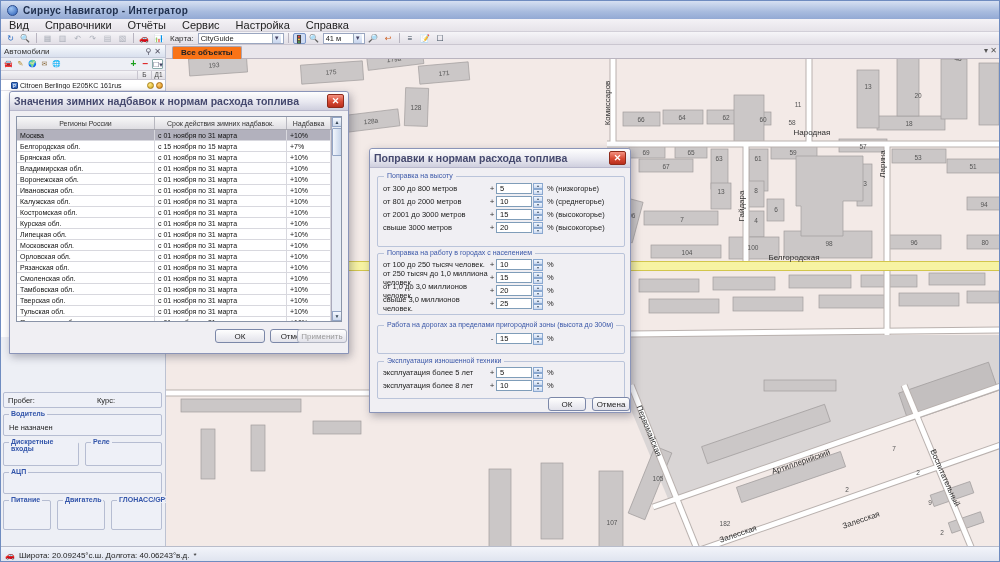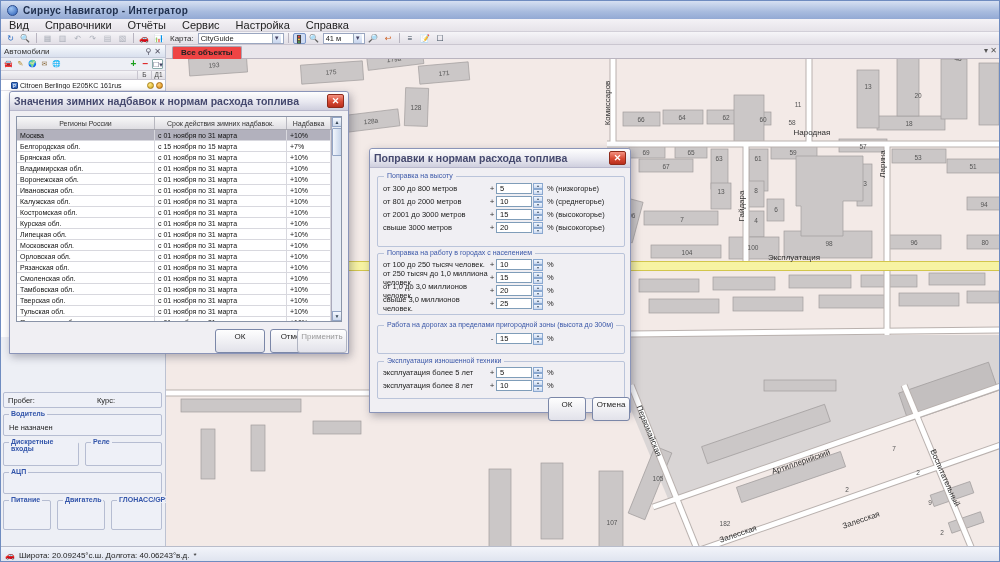--- a/index.html
+++ b/index.html
@@ -40,21 +40,21 @@
   .dot.o{background:radial-gradient(circle at 35% 30%,#ffd27a,#d88a10);border:1px solid #a86a12;}
   #treebody{height:246px;background:#fff;}
   
   #dockinfo{position:absolute;left:0;top:303px;width:163px;}
   .pbox{position:absolute;background:#eef0f7;border:1px solid #b6bdd2;border-radius:2px;}
   .pbox .leg{position:absolute;top:-5px;left:5px;background:#eef0f7;padding:0 2px;font-size:7px;font-weight:bold;color:#3355aa;}
   .pbox .val{position:absolute;left:5px;top:8px;font-size:7.5px;color:#222;}
   .plain{font-size:7.5px;color:#222;position:absolute;}
   
   #tabbar{position:absolute;left:165px;top:44px;width:835px;height:14px;background:#e9e6ec;border-bottom:1px solid #b9b4bf;}
-  #maptab{position:absolute;left:6px;top:1px;height:13px;background:#ef4444;border:1px solid #a9a4b2;border-bottom:none;border-radius:2px 2px 0 0;font-size:8px;font-weight:bold;color:#222;padding:1px 8px 0 8px;}
+  #maptab{position:absolute;left:6px;top:1px;height:13px;background:#f97316;border:1px solid #a9a4b2;border-bottom:none;border-radius:2px 2px 0 0;font-size:8px;font-weight:bold;color:#222;padding:1px 8px 0 8px;}
   #tabbar .winbtns{position:absolute;right:4px;top:1px;font-size:8px;color:#555;}
   #map{position:absolute;left:165px;top:58px;width:835px;height:487px;background:#f3eae7;overflow:hidden;}
   #map svg{position:absolute;left:0;top:0;}
   .mlab{position:absolute;white-space:nowrap;transform:translate(-50%,-50%);color:#3a3a3a;}
   .mlab.street{font-size:8px;color:#2e2e2e;}
   .mlab.num{font-size:6.5px;color:#555;}
   
   .dlg{position:absolute;background:#f0eff3;border:1px solid #8a94b8;border-radius:3px 3px 0 0;box-shadow:2px 3px 8px rgba(40,40,60,.35);}
   .dlg .dtitle{height:19px;background:linear-gradient(180deg,#fefefe,#e8e8f0 55%,#cfcfde);border-bottom:1px solid #b8b8cc;border-radius:3px 3px 0 0;display:flex;align-items:center;padding:0 4px;}
   .dlg .dtitle span{font-size:10.5px;font-weight:bold;color:#45496e;flex:1;white-space:nowrap;overflow:hidden;}
@@ -64,21 +64,21 @@
   #thead{display:flex;height:13px;background:linear-gradient(180deg,#f8f8f8,#dedde2);border-bottom:1px solid #a8a8b0;font-size:7px;color:#333;}
   #thead div{display:flex;align-items:center;justify-content:center;border-right:1px solid #b8b8c0;}
   .cA{width:138px;} .cB{width:132px;} .cC{width:44px;}
   .trow{display:flex;height:11px;font-size:7px;color:#111;border-bottom:1px solid #d8d8de;}
   .trow div{display:flex;align-items:center;padding-left:3px;border-right:1px solid #d8d8de;overflow:hidden;white-space:nowrap;}
   .trow.sel{background:#b2b1bd;}
   #tscroll{position:absolute;right:0;top:0;width:10px;height:100%;background:#e8edf5;border-left:1px solid #aab;}
   .sarr{position:absolute;left:0;width:10px;height:10px;background:linear-gradient(180deg,#f4f8fe,#cdd9ec);border:1px solid #93a6c6;font-size:5px;text-align:center;line-height:9px;color:#345;}
   #sthumb{position:absolute;left:0;top:11px;width:10px;height:28px;background:linear-gradient(90deg,#f2f6fc,#c6d4ea);border:1px solid #93a6c6;border-radius:1px;}
   .dbtnrow{position:absolute;display:flex;gap:6px;}
-  .dbtn{width:50px;height:24px;background:linear-gradient(180deg,#fefefe,#e2e2ea);border:1px solid #7b87a8;border-radius:3px;font-size:8px;color:#222;text-align:center;line-height:13px;}
+  .dbtn{width:50px;height:14px;background:linear-gradient(180deg,#fefefe,#e2e2ea);border:1px solid #7b87a8;border-radius:3px;font-size:8px;color:#222;text-align:center;line-height:13px;}
   .dbtn.dis{color:#9a9a9a;border-color:#b0b4c2;}
   
   .grp{position:absolute;left:7px;width:248px;border:1px solid #bac4da;border-radius:2px;}
   .grp .leg{position:absolute;top:-5px;left:6px;background:#f0eff3;padding:0 3px;font-size:7px;color:#3a57a8;}
   .srow{display:flex;align-items:center;height:13px;padding:0 5px;}
   .srow .lbl{flex:1;font-size:7.5px;color:#222;}
   .srow .sign{width:8px;font-size:8px;color:#333;text-align:center;}
   .spinbox{width:36px;height:11px;background:#fff;border:1px solid #7f9db9;font-size:7.5px;color:#111;padding-left:3px;line-height:10px;}
   .spinner{width:10px;height:11px;display:flex;flex-direction:column;margin-left:1px;}
   .spinner div{flex:1;background:linear-gradient(180deg,#f2f7fe,#c9d8f0);border:1px solid #8aa8d0;font-size:3.5px;line-height:4px;text-align:center;color:#456;}
@@ -307,21 +307,21 @@
       </g>
 
       <path d="M165,265 H1000" stroke="#d2c64c" stroke-width="10" fill="none"></path>
       <path d="M165,265 H1000" stroke="#f7f3a3" stroke-width="8" fill="none"></path>
     </svg>
     <div id="maplabels">
         <span class="mlab street" style="left: 618px; top: 73px; margin-left: 28px;">Народная</span>
         <span class="mlab street" style="left: 441px; top: 44px; transform: translate(-50%, -50%) rotate(-90deg);">Комиссаров</span>
         <span class="mlab street" style="left: 575px; top: 147px; transform: translate(-50%, -50%) rotate(-90deg);">Гайдара</span>
         <span class="mlab street" style="left: 716px; top: 105px; transform: translate(-50%, -50%) rotate(-90deg);">Ларина</span>
-        <span class="mlab street" style="left: 628px; top: 198px;">Эксплуатация</span>
+        <span class="mlab street" style="left: 628px; top: 198px;">Белгородская</span>
         <span class="mlab street" style="left: 483px; top: 372px; transform: translate(-50%, -50%) rotate(68deg);">Первомайская</span>
         <span class="mlab street" style="left: 635px; top: 403px; transform: translate(-50%, -50%) rotate(-19deg);">Артиллерийский</span>
         <span class="mlab street" style="left: 572px; top: 475px; transform: translate(-50%, -50%) rotate(-19deg);">Залесская</span>
         <span class="mlab street" style="left: 695px; top: 461px; transform: translate(-50%, -50%) rotate(-19deg);">Залесская</span>
         <span class="mlab street" style="left: 779px; top: 419px; transform: translate(-50%, -50%) rotate(66deg);">Воспитательный</span>
         <span class="mlab num" style="left: 48px; top: 6px; transform: translate(-50%, -50%) rotate(-4deg);">193</span>
         <span class="mlab num" style="left: 165px; top: 13px; transform: translate(-50%, -50%) rotate(-4deg);">175</span>
         <span class="mlab num" style="left: 228px; top: 0px; transform: translate(-50%, -50%) rotate(-6deg);">179a</span>
         <span class="mlab num" style="left: 278px; top: 14px; transform: translate(-50%, -50%) rotate(-5deg);">171</span>
         <span class="mlab num" style="left: 250px; top: 48px;">128</span>

